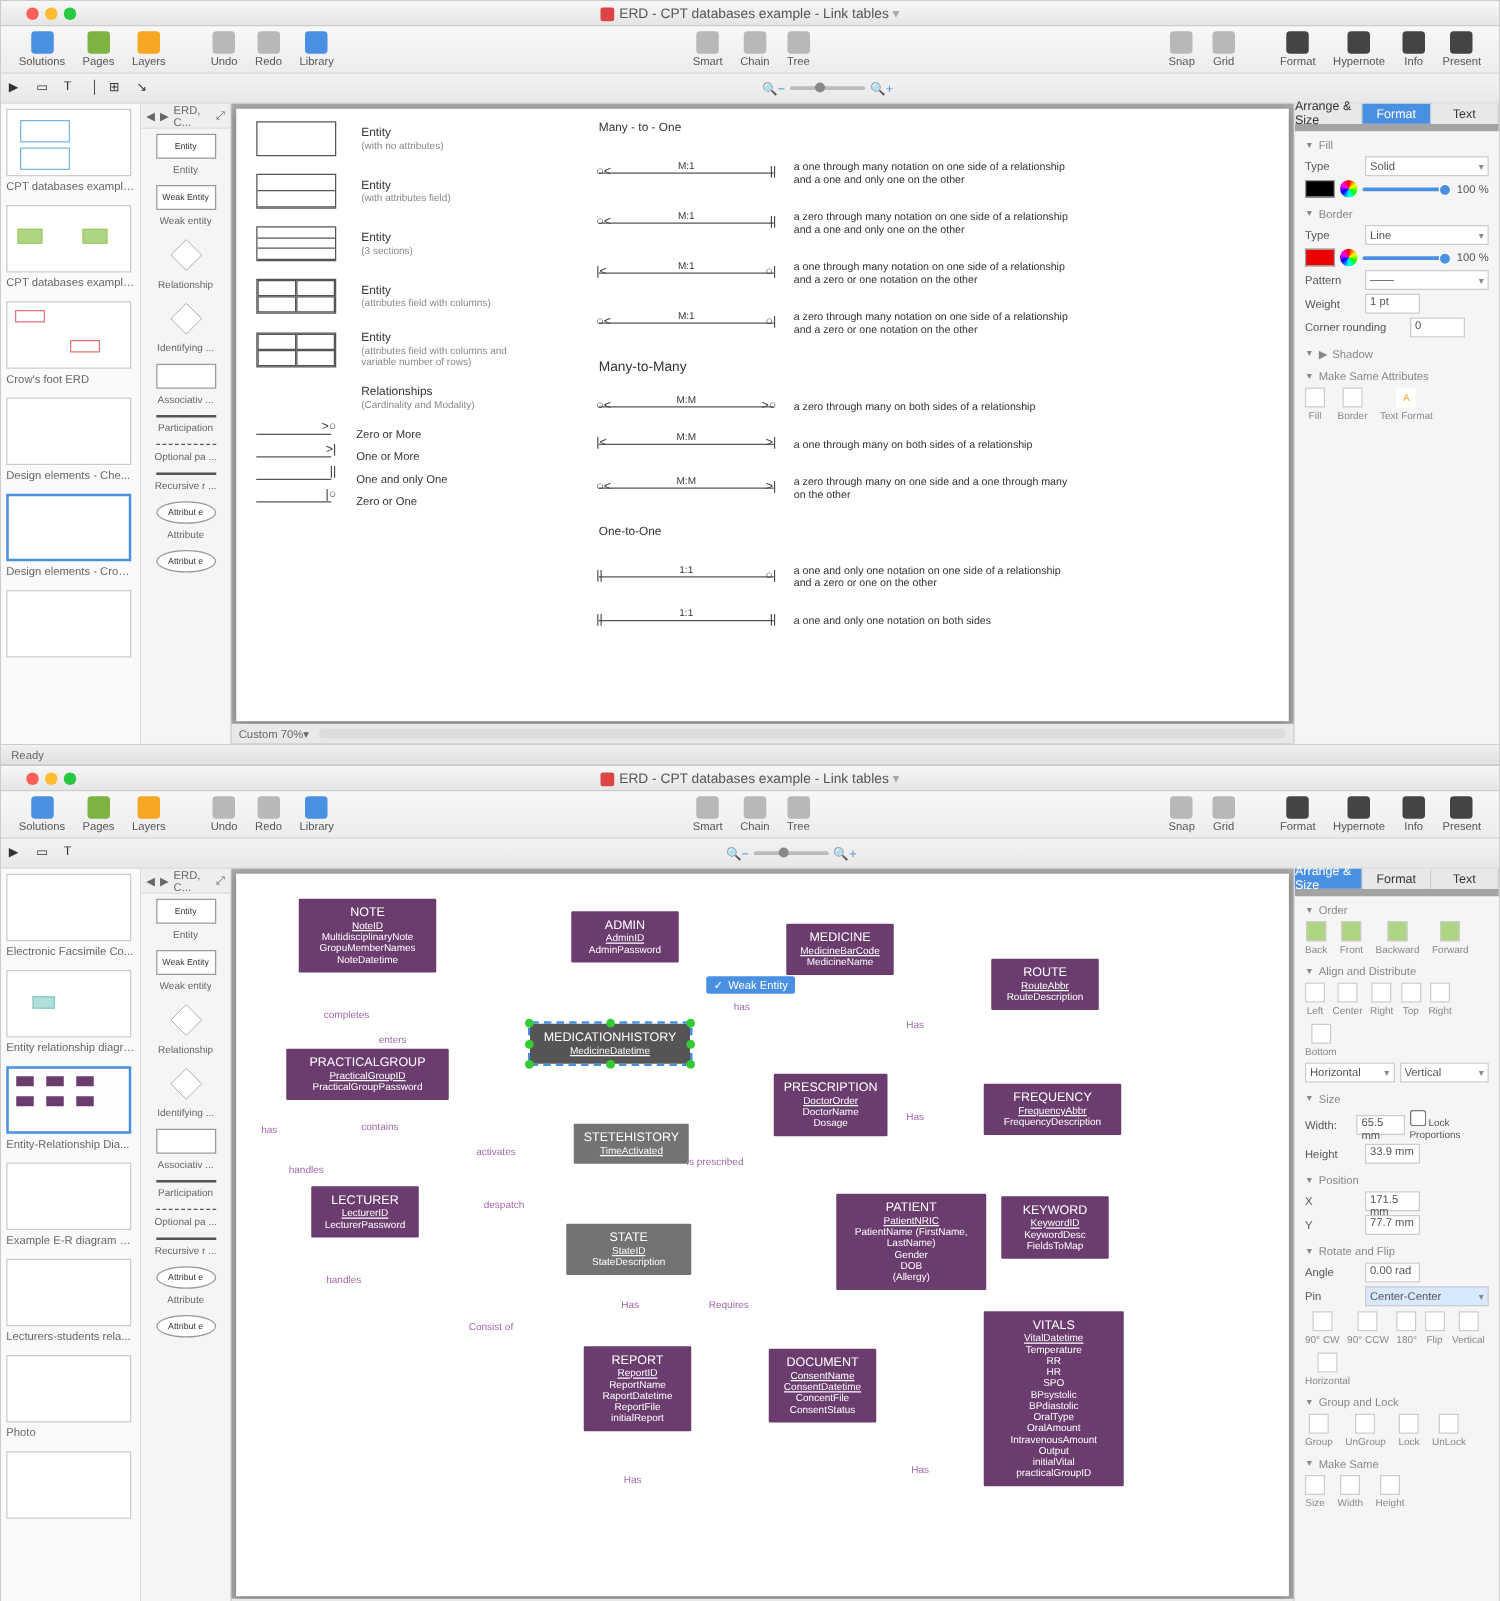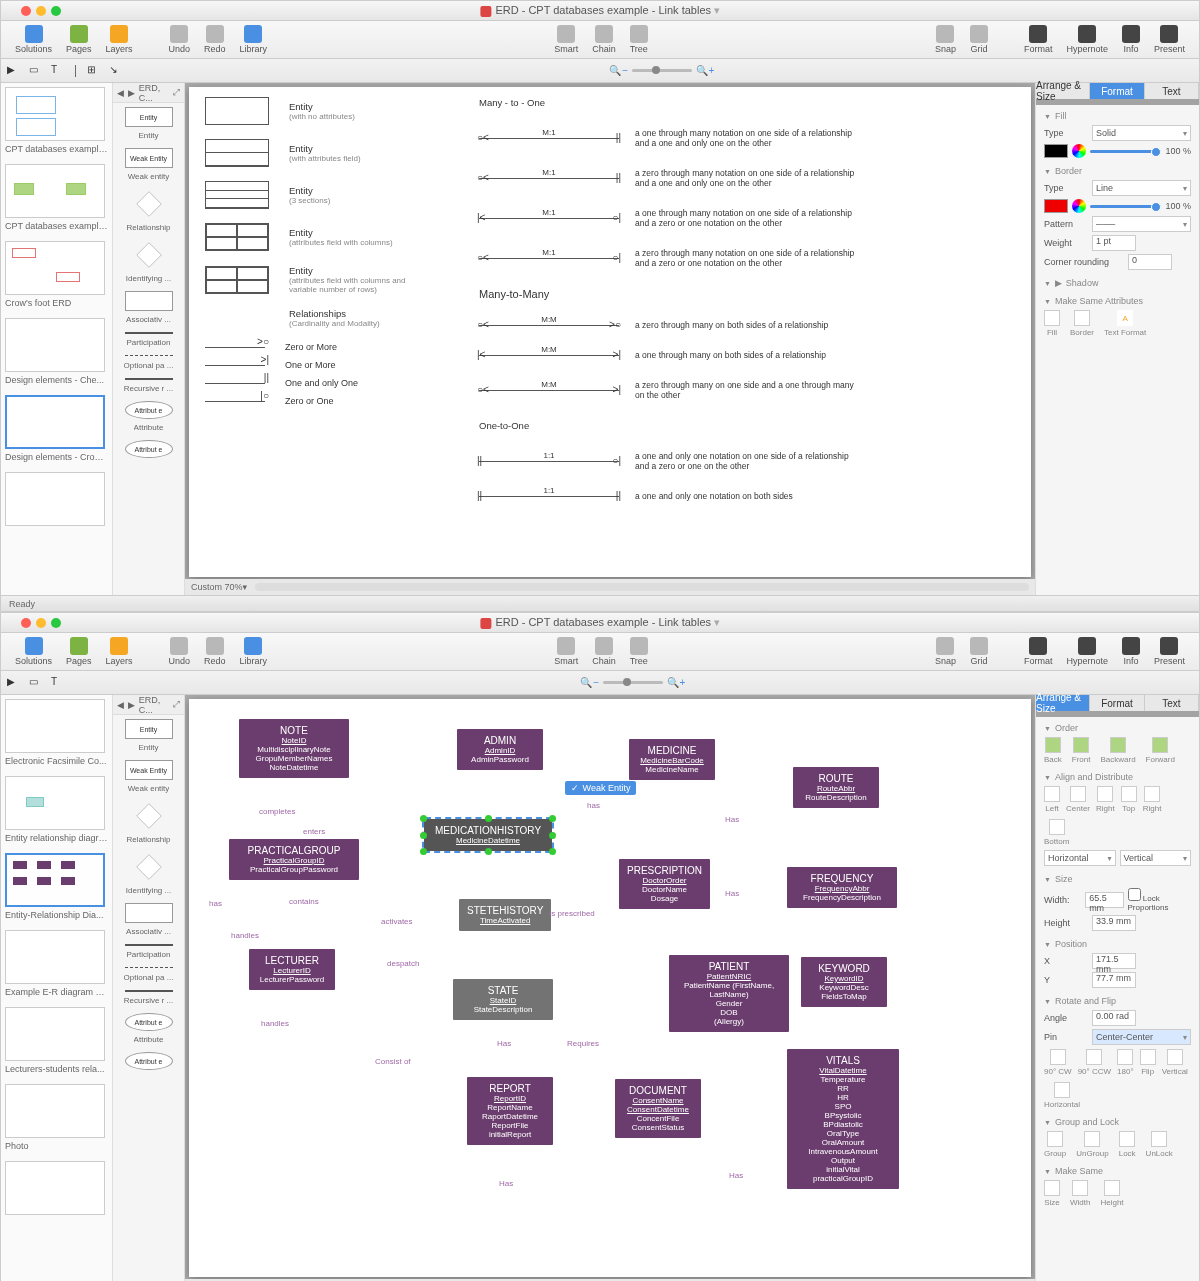--- a/index.html
+++ b/index.html
@@ -846,21 +846,21 @@
 
           <div class="rel-label" style="left:70px;top:108px">completes</div>
           <div class="rel-label" style="left:114px;top:128px">enters</div>
           <div class="rel-label" style="left:398px;top:102px">has</div>
           <div class="rel-label" style="left:536px;top:116px">Has</div>
           <div class="rel-label" style="left:20px;top:200px">has</div>
           <div class="rel-label" style="left:100px;top:198px">contains</div>
           <div class="rel-label" style="left:536px;top:190px">Has</div>
           <div class="rel-label" style="left:192px;top:218px">activates</div>
           <div class="rel-label" style="left:198px;top:260px">despatch</div>
-          <div class="rel-label" style="left:360px;top:210px">Is prescribed</div>
+          <div class="rel-label" style="left:360px;top:226px">Is prescribed</div>
           <div class="rel-label" style="left:42px;top:232px">handles</div>
           <div class="rel-label" style="left:72px;top:320px">handles</div>
           <div class="rel-label" style="left:186px;top:358px">Consist of</div>
           <div class="rel-label" style="left:308px;top:340px">Has</div>
           <div class="rel-label" style="left:378px;top:340px">Requires</div>
           <div class="rel-label" style="left:310px;top:480px">Has</div>
           <div class="rel-label" style="left:540px;top:472px">Has</div>
         </div>
       </div>
       <div class="canvas-footer"> ▾</div>

